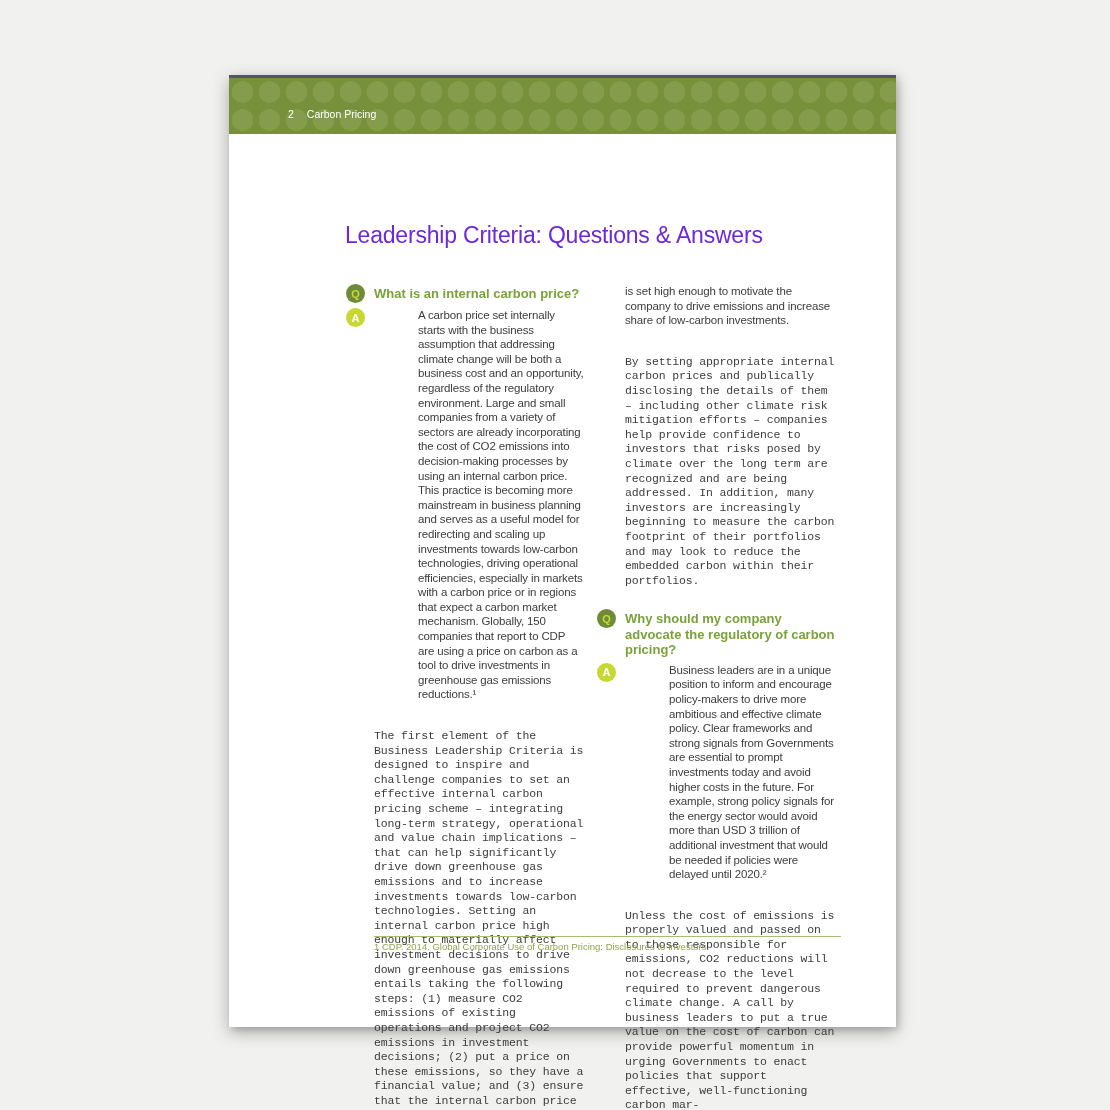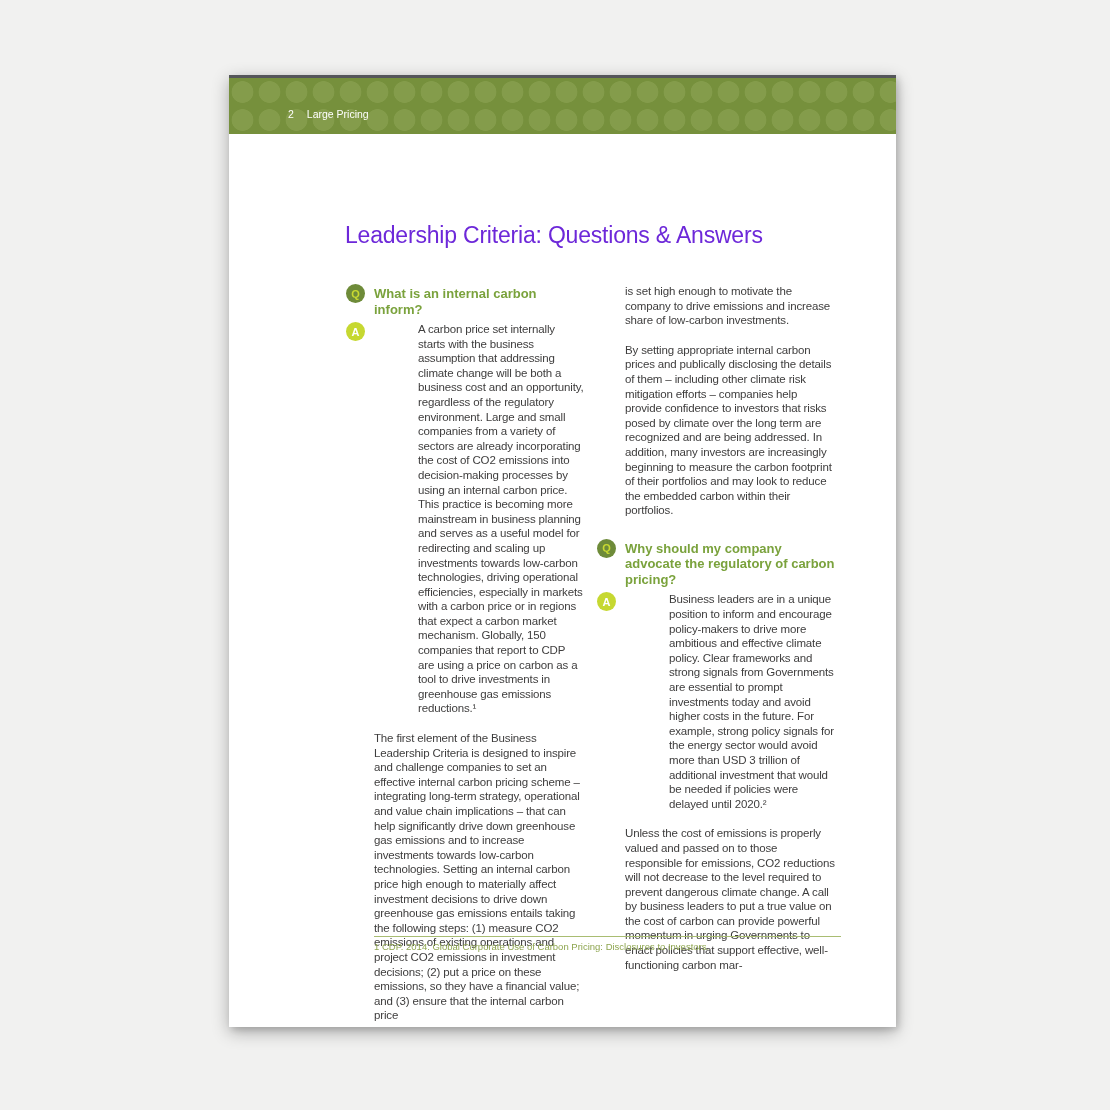--- a/index.html
+++ b/index.html
@@ -86,21 +86,21 @@
     padding-top: 2px;
   }
   .body-text {
     color: #3e3d3d;
     font-size: 11.5px;
     line-height: 14.6px;
     letter-spacing: -0.15px;
     margin-left: 44px;
   }
   .flow { margin-left: 28px; }
-  .para-gap { margin-top: 15px; }
+  .para-gap { margin-top: 27px; font-family: Liberation Mono, monospace; }
   .q-gap    { margin-top: 21px; }
   .a-gap    { margin-top: 5px; }
   .footnotes {
     position: absolute;
     left: 145px;
     top: 858px;
     width: 467px;
     border-top: 1px solid #a9bd72;
     padding-top: 4px;
     color: #8ea54f;
@@ -109,30 +109,30 @@
   }
 </style>
 </head>
 <body>
 
 <div class="page">
 
   <div class="band">
     <div class="band-text">
       <span>2</span>
-      <span>Large Pricing</span>
+      <span>Carbon Pricing</span>
     </div>
   </div>
 
   <div class="doc-title-main">Leadership Criteria: Questions &amp; Answers</div>
 
   <div class="col col-left">
     <div class="qa-row">
       <div class="badge badge-q">Q</div>
-      <div class="q-heading">What is an internal carbon inform?</div>
+      <div class="q-heading">What is an internal carbon price?</div>
     </div>
     <div class="qa-row a-gap">
       <div class="badge badge-a">A</div>
       <div class="body-text">A carbon price set internally starts with the business assumption that addressing climate change will be both a business cost and an opportunity, regardless of the regulatory environment. Large and small companies from a variety of sectors are already incorporating the cost of CO2 emissions into decision-making processes by using an internal carbon price. This practice is becoming more mainstream in business planning and serves as a useful model for redirecting and scaling up investments towards low-carbon technologies, driving operational efficiencies, especially in markets with a carbon price or in regions that expect a carbon market mechanism. Globally, 150 companies that report to CDP are using a price on carbon as a tool to drive investments in greenhouse gas emissions reductions.¹</div>
     </div>
     <div class="body-text flow para-gap">The first element of the Business Leadership Criteria is designed to inspire and challenge companies to set an effective internal carbon pricing scheme – integrating long-term strategy, operational and value chain implications – that can help significantly drive down greenhouse gas emissions and to increase investments towards low-carbon technologies. Setting an internal carbon price high enough to materially affect investment decisions to drive down greenhouse gas emissions entails taking the following steps: (1) measure CO2 emissions of existing operations and project CO2 emissions in investment decisions; (2) put a price on these emissions, so they have a financial value; and (3) ensure that the internal carbon price</div>
   </div>
 
   <div class="col col-right">
     <div class="body-text flow">is set high enough to motivate the company to drive emissions and increase share of low-carbon investments.</div>

